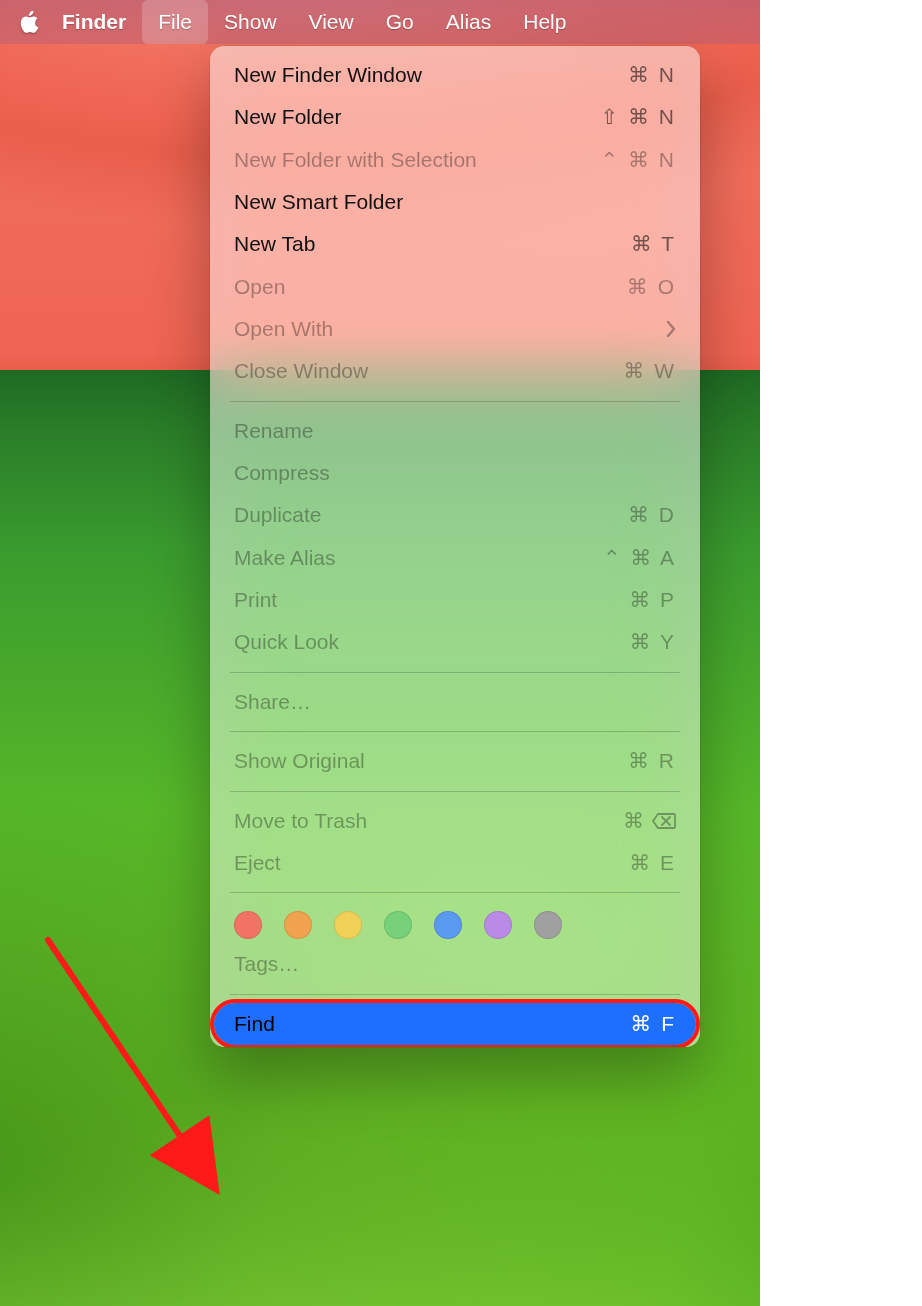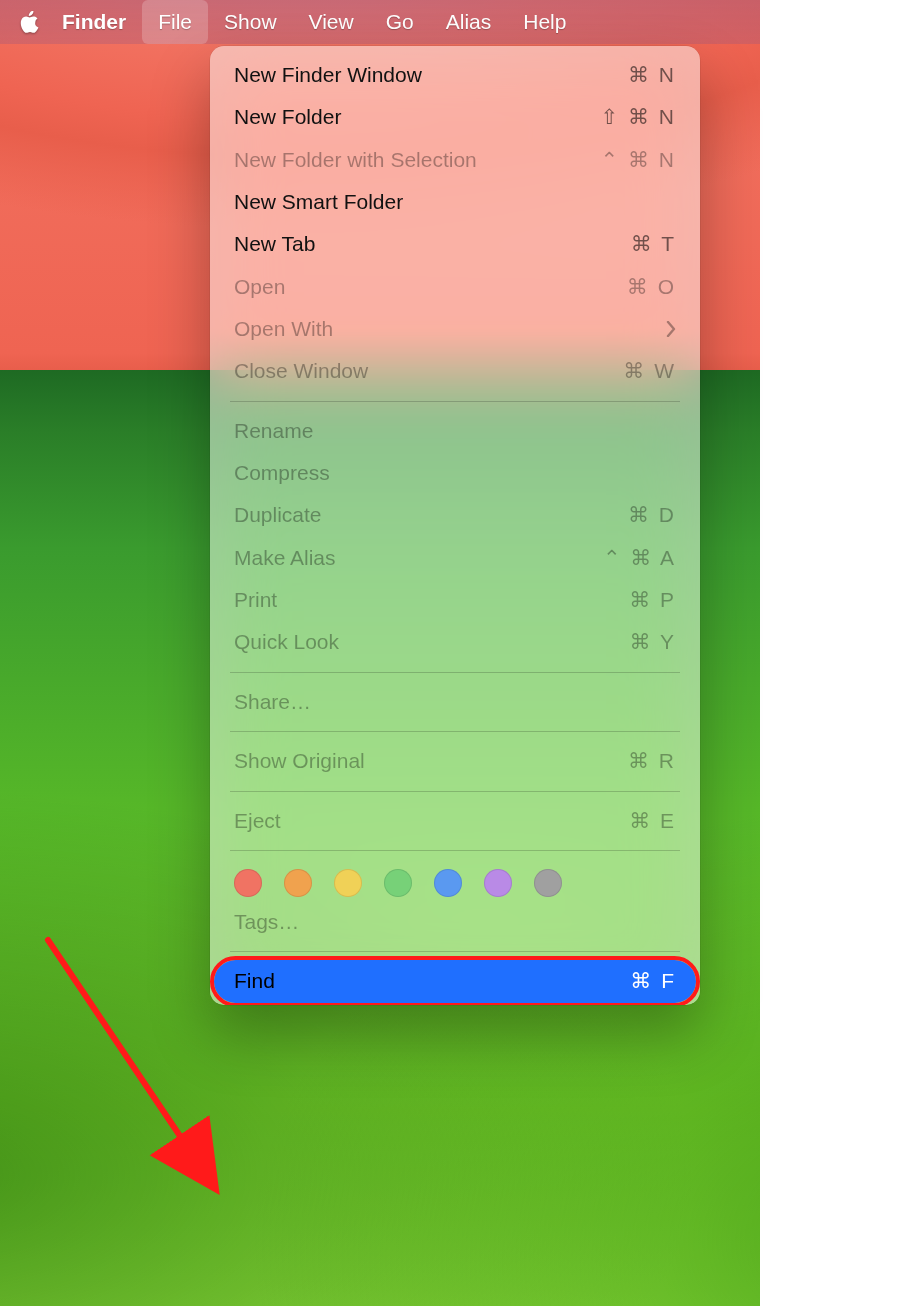--- a/index.html
+++ b/index.html
@@ -266,20 +266,32 @@
     <div class="sep"></div>
 
     <div class="row disabled">
       <span class="label">Show Original</span>
       <span class="sc">⌘ R</span>
     </div>
 
     <div class="sep"></div>
 
     <div class="row disabled">
+      <span class="label">Move to Trash</span>
+      <span class="sc">
+        <span>⌘</span>
+        <span class="backspace-icon">
+          <svg width="24" height="16" viewBox="0 0 24 16">
+            <path d="M6 1 H22 a1 1 0 0 1 1 1 V14 a1 1 0 0 1 -1 1 H6 L1 8 Z" fill="none" stroke="rgba(0,0,0,.33)" stroke-width="1.8"></path>
+            <path d="M10 4 L18 12 M18 4 L10 12" stroke="rgba(0,0,0,.33)" stroke-width="1.8" stroke-linecap="round"></path>
+          </svg>
+        </span>
+      </span>
+    </div>
+    <div class="row disabled">
       <span class="label">Eject</span>
       <span class="sc">⌘ E</span>
     </div>
 
     <div class="sep"></div>
 
     <div class="tagrow">
       <span class="dot" style="background:#f07363;"></span>
       <span class="dot" style="background:#f0a24e;"></span>
       <span class="dot" style="background:#f0d157;"></span>

